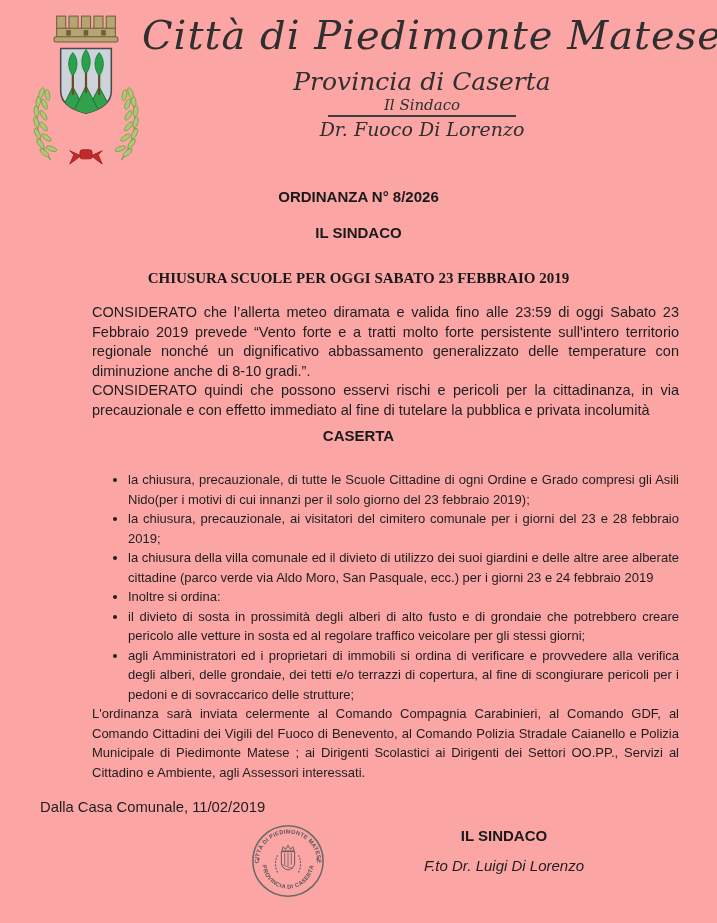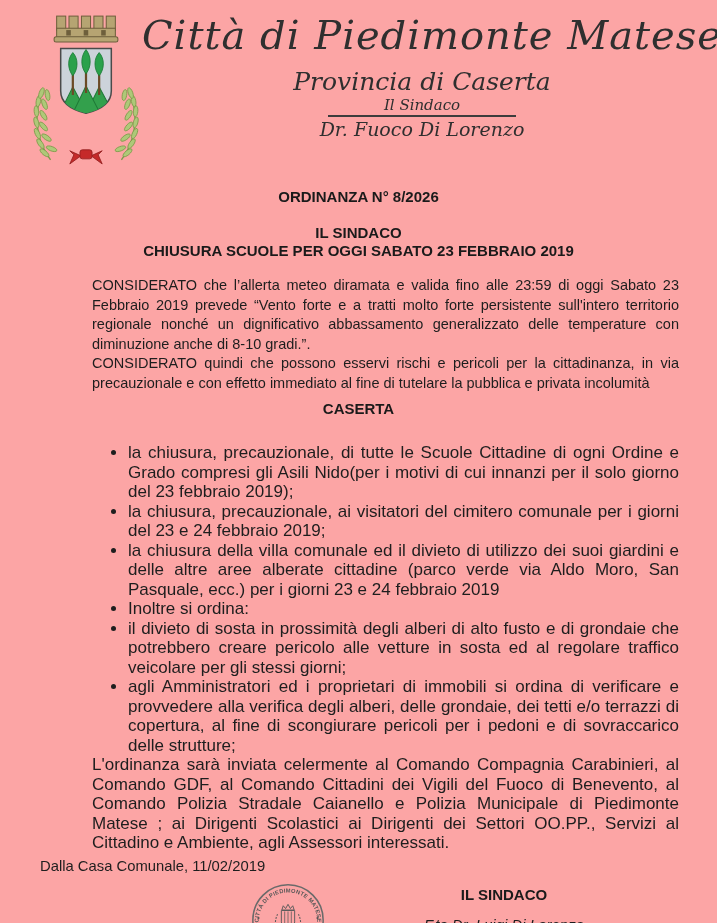--- a/index.html
+++ b/index.html
@@ -32,26 +32,26 @@
     border-bottom:2px solid #3c3c3c;
   }
   .mayor-script {
     font-family:"DejaVu Serif", serif; font-style:italic;
     font-size:19px; line-height:23px; margin-top:1px;
   }
   
   .h { text-align:center; font-weight:bold; font-size:15px; line-height:16px; color:#1a1a1a; }
   .h-ordinanza { padding-top:8px; }
   .h-ilsindaco { margin-top:20px; }
-  .h-oggetto  { margin-top:2px; }
+  .h-oggetto  { margin-top:29px;font-family:Liberation Serif, serif; }
   
   .considerations { margin:17px 38px 4px 92px; text-align:justify; font-size:14.5px; line-height:19.5px; }
   .considerations p { margin:0; }
   .h-ordina { margin-top:8px; }
-  .orders-wrap { margin:0 38px 4px 92px; font-size:17px; line-height:19.5px; }
+  .orders-wrap { margin:0 38px 16px 92px; font-size:13px; line-height:19.5px; }
   .orders-wrap ul { margin:26px 0 0 0; padding-left:36px; }
   .orders-wrap li { text-align:justify; }
   .closing { margin:0; text-align:justify; }
   .dateline { margin:2px 0 0 40px; font-size:14.8px; line-height:19px; }
   
   .footer { position:relative; height:108px; }
   .seal { position:absolute; left:250px; top:6px; }
   .sig { position:absolute; left:406px; top:10px; width:196px; text-align:center; }
   .sig-role { font-weight:bold; font-size:15px; line-height:18px; color:#1a1a1a; }
   .sig-name { font-style:italic; font-size:15px; line-height:18px; margin-top:12px; }
@@ -157,21 +157,21 @@
   <div class="considerations">
     <p>CONSIDERATO che l’allerta meteo diramata e valida fino alle 23:59 di oggi Sabato 23 Febbraio 2019 prevede “Vento forte e a tratti molto forte persistente sull'intero territorio regionale nonché un dignificativo abbassamento generalizzato delle temperature con diminuzione anche di 8-10 gradi.”.</p>
     <p>CONSIDERATO quindi che possono esservi rischi e pericoli per la cittadinanza, in via precauzionale e con effetto immediato al fine di tutelare la pubblica e privata incolumità</p>
   </div>
 
   <div class="h h-ordina">CASERTA</div>
 
   <div class="orders-wrap">
     <ul>
       <li>la chiusura, precauzionale, di tutte le Scuole Cittadine di ogni Ordine e Grado compresi gli Asili Nido(per i motivi di cui innanzi per il solo giorno del 23 febbraio 2019);</li>
-      <li>la chiusura, precauzionale, ai visitatori del cimitero comunale per i  giorni del 23 e 24 febbraio 2019;</li>
+      <li>la chiusura, precauzionale, ai visitatori del cimitero comunale per i  giorni del 23 e 28 febbraio 2019;</li>
       <li>la chiusura della villa comunale ed il divieto di utilizzo dei suoi giardini e delle altre aree alberate cittadine (parco verde via Aldo Moro, San Pasquale, ecc.) per i  giorni 23 e 24 febbraio 2019</li>
       <li>Inoltre si ordina:</li>
       <li>il divieto di sosta in prossimità degli alberi di alto fusto e di grondaie che potrebbero creare pericolo alle vetture in sosta ed al regolare traffico veicolare per gli stessi giorni;</li>
       <li>agli Amministratori ed i proprietari di immobili si ordina di verificare e provvedere alla verifica degli alberi, delle grondaie, dei tetti e/o terrazzi di copertura, al fine di scongiurare pericoli per i pedoni e di sovraccarico delle strutture;</li>
     </ul>
     <p class="closing">L'ordinanza sarà inviata celermente al  Comando Compagnia Carabinieri, al Comando GDF, al Comando Cittadini dei Vigili del Fuoco di Benevento, al Comando Polizia Stradale Caianello  e Polizia Municipale di Piedimonte Matese ; ai Dirigenti Scolastici ai Dirigenti dei Settori OO.PP., Servizi al Cittadino e Ambiente, agli Assessori interessati.</p>
   </div>
 
   <div class="dateline">Dalla Casa Comunale, 11/02/2019</div>
 

